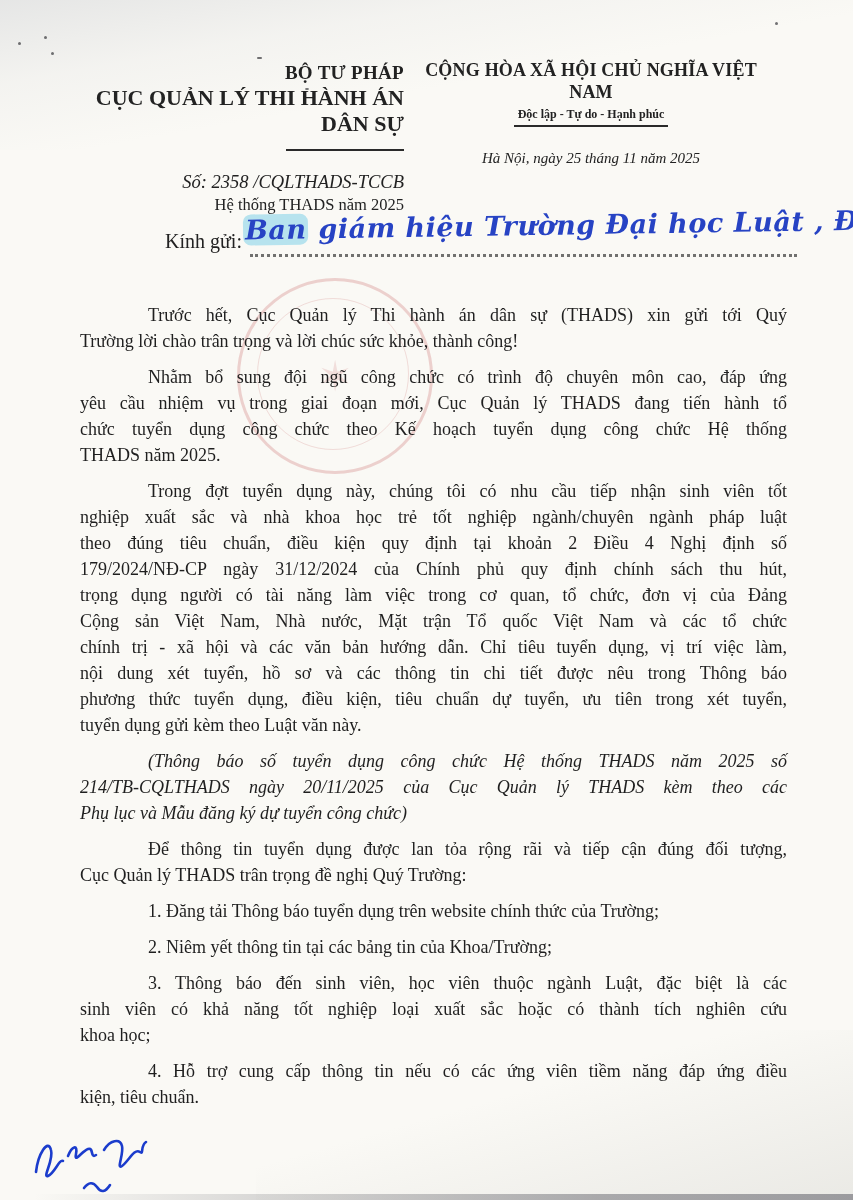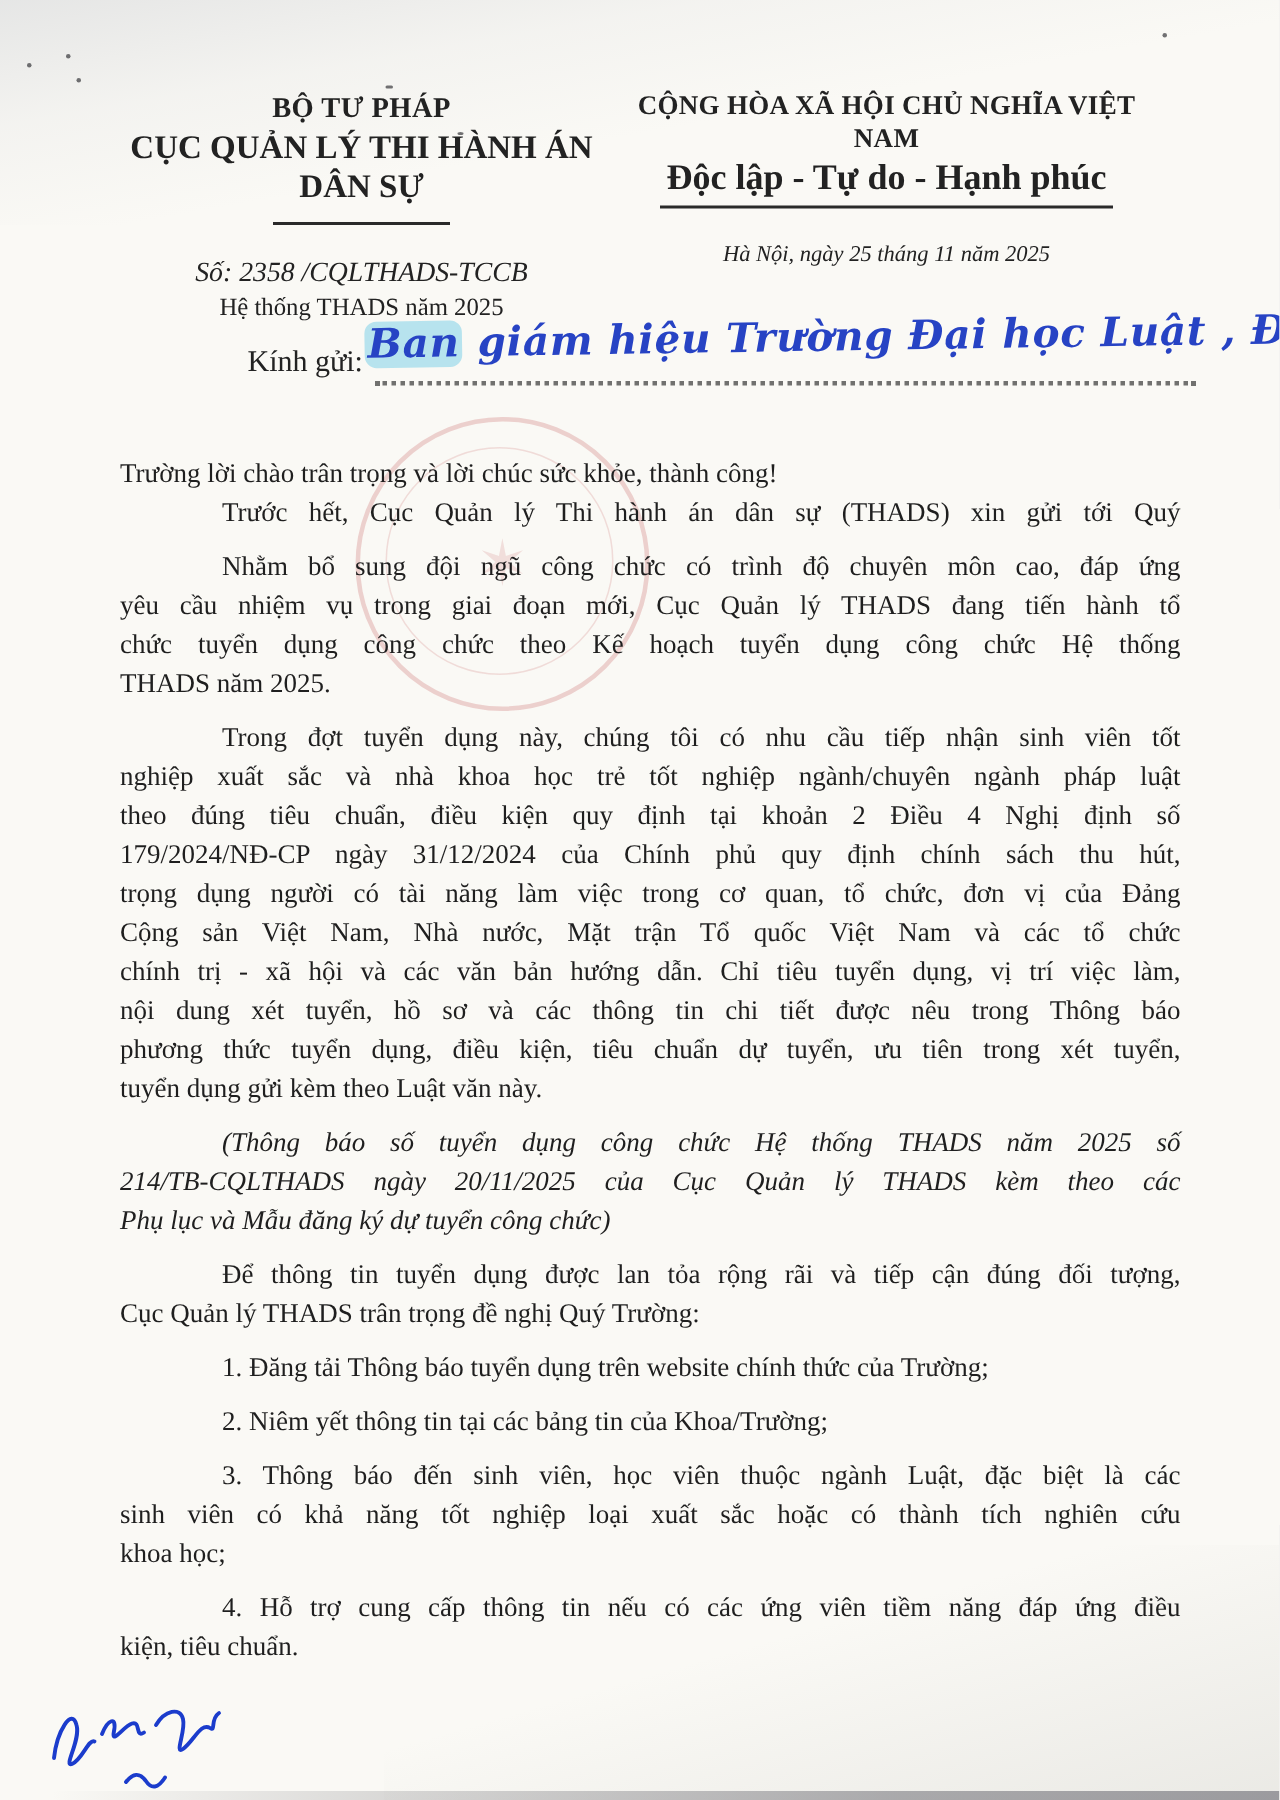--- a/index.html
+++ b/index.html
@@ -19,29 +19,29 @@
   
   .scan-top{position:absolute;top:0;left:0;width:100%;height:150px;pointer-events:none;
     background:linear-gradient(170deg,rgba(196,199,204,.38) 0%,rgba(196,199,204,.12) 28%,rgba(196,199,204,0) 55%);}
   .scan-bottom{position:absolute;bottom:0;right:0;width:70%;height:170px;pointer-events:none;
     background:linear-gradient(to bottom right,rgba(180,180,176,0) 40%,rgba(178,178,172,.22) 100%);}
   .scan-edge{position:absolute;bottom:0;left:0;width:100%;height:6px;pointer-events:none;
     background:linear-gradient(to right,rgba(120,120,125,0) 4%,rgba(120,120,125,.25) 30%,rgba(100,100,108,.5) 70%,rgba(90,90,100,.55) 100%);}
   .speck{position:absolute;width:3px;height:3px;border-radius:50%;background:rgba(40,40,45,.65);}
 
   
-  .hdr-left{position:absolute;top:62px;left:78px;width:326px;text-align:center;line-height:1.18;}
+  .hdr-left{position:absolute;top:62px;left:78px;width:326px;text-align:right;line-height:1.18;}
   .hdr-left .l1{font-size:19px;font-weight:bold;letter-spacing:.3px;}
   .hdr-left .l2{font-size:22px;font-weight:bold;margin-top:1px;}
   .hdr-rule{display:inline-block;width:118px;border-top:2px solid #2a2a2a;margin-top:4px;}
   .hdr-left .num{font-size:18.5px;margin-top:16px;font-style:italic;}
   .hdr-left .sub{font-size:16.5px;line-height:21px;}
   .hdr-right{position:absolute;top:60px;left:402px;width:378px;text-align:center;line-height:1.2;}
   .hdr-right .l1{font-size:18px;font-weight:bold;letter-spacing:.2px;}
-  .hdr-right .l2{display:inline-block;font-size:24px;font-weight:bold;margin-top:2px;
+  .hdr-right .l2{display:inline-block;font-size:12px;font-weight:bold;margin-top:2px;
     border-bottom:2px solid #2a2a2a;padding:0 4px 3px 4px;text-align:center;}
   .hdr-right .date{font-size:15px;font-style:italic;margin-top:22px;}
 
   
   .recipient{position:absolute;top:224px;left:0;width:791px;height:60px;}
   .recipient .label{position:absolute;left:165px;top:6px;font-size:20px;z-index:2;}
   .dotline{position:absolute;left:250px;top:-4px;width:547px;height:34px;
     border-bottom:3px dotted rgba(60,60,60,.72);z-index:1;}
   .handwrite{position:absolute;left:243px;top:-14px;width:580px;z-index:3;
     font-family:"DejaVu Serif",serif;font-style:italic;font-weight:bold;
@@ -104,22 +104,22 @@
   </div>
 
   <div class="recipient">
     <span class="label">Kính gửi:</span>
     <span class="dotline"></span>
     <span class="handwrite"><span class="hl-word">Ban</span><span> giám hiệu Trường Đại học Luật , Đại học Huế</span></span>
   </div>
 
   <div class="body-text">
       <div class="para">
+        <div class="line first">Trước hết, Cục Quản lý Thi hành án dân sự (THADS) xin gửi tới Quý</div>
         <div class="line last">Trường lời chào trân trọng và lời chúc sức khỏe, thành công!</div>
-        <div class="line first">Trước hết, Cục Quản lý Thi hành án dân sự (THADS) xin gửi tới Quý</div>
       </div>
       <div class="para">
         <div class="line first">Nhằm bổ sung đội ngũ công chức có trình độ chuyên môn cao, đáp ứng</div>
         <div class="line">yêu cầu nhiệm vụ trong giai đoạn mới, Cục Quản lý THADS đang tiến hành tổ</div>
         <div class="line">chức tuyển dụng công chức theo Kế hoạch tuyển dụng công chức Hệ thống</div>
         <div class="line last">THADS năm 2025.</div>
       </div>
       <div class="para">
         <div class="line first">Trong đợt tuyển dụng này, chúng tôi có nhu cầu tiếp nhận sinh viên tốt</div>
         <div class="line">nghiệp xuất sắc và nhà khoa học trẻ tốt nghiệp ngành/chuyên ngành pháp luật</div>

